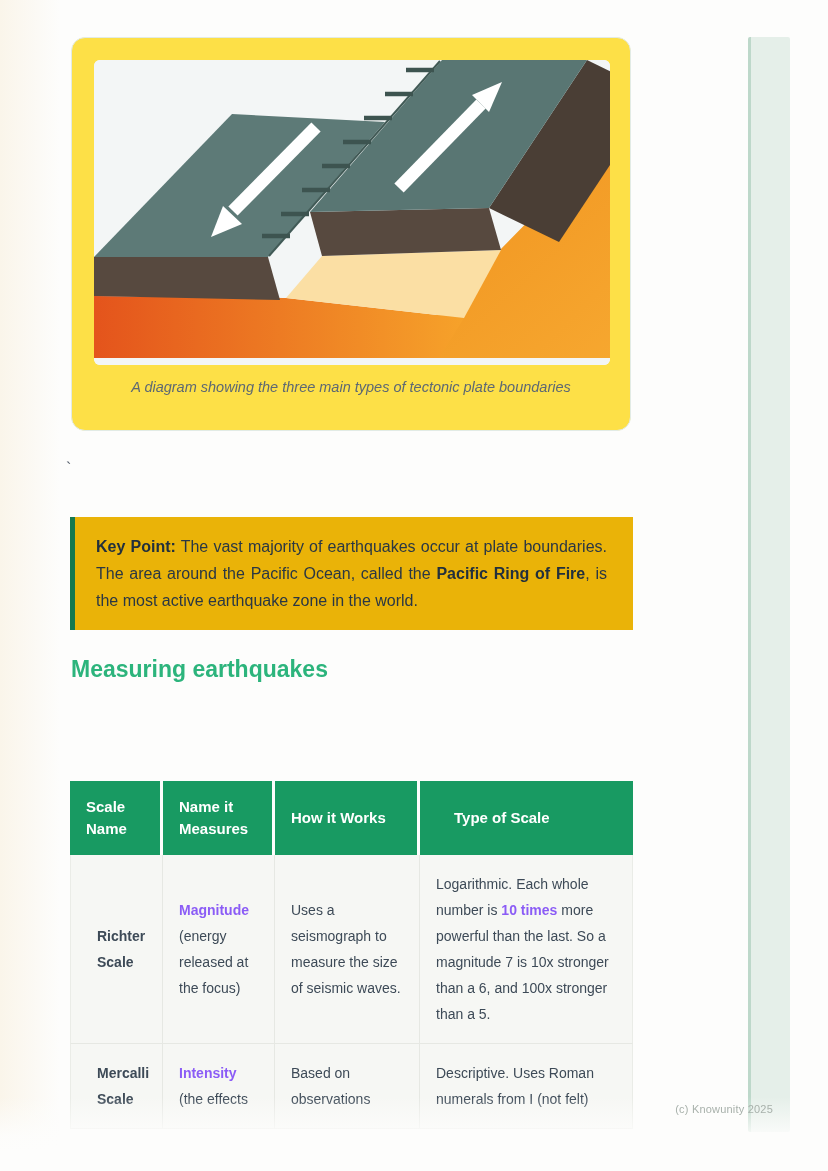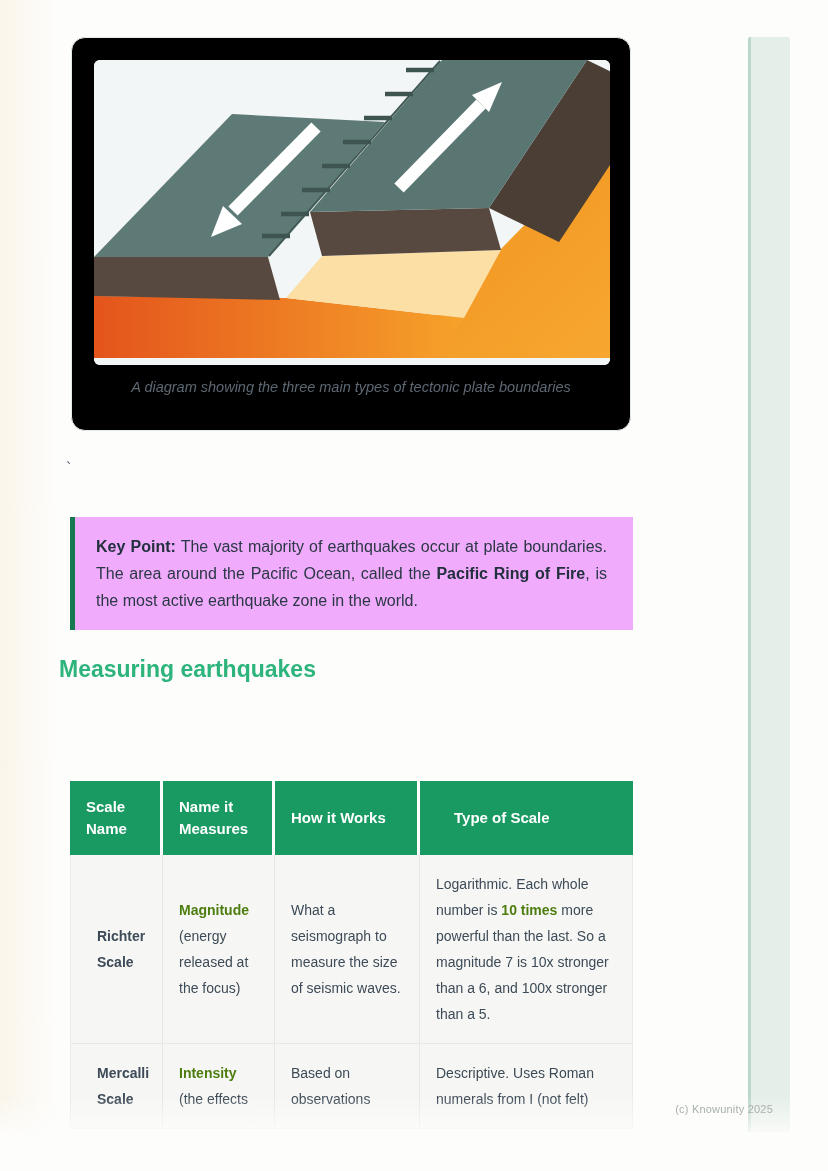--- a/index.html
+++ b/index.html
@@ -6,50 +6,50 @@
   body{
     width:828px;height:1171px;overflow:hidden;
     font-family:"Liberation Sans","DejaVu Sans",sans-serif;
     background:linear-gradient(to right,#faf5ea 0px,#fdfdfc 60px,#fdfdfc 100%);
   }
   #page{position:relative;width:828px;height:1171px;}
 
   
   .figure-card{
     position:absolute;left:71px;top:37px;width:560px;height:394px;
-    background:#000000;border:1px solid #e2ebe5;border-radius:14px;
+    background:#fde047;border:1px solid #e2ebe5;border-radius:14px;
     box-sizing:border-box;
   }
   .figure-image{
     position:absolute;left:22px;top:22px;width:516px;height:305px;
     background:#f3f6f6;border-radius:6px;overflow:hidden;
   }
   .figure-image svg{display:block;}
   .figure-caption{
     position:absolute;left:0;top:338px;width:100%;text-align:center;
     font-style:italic;font-size:14.5px;line-height:22px;color:#5d6873;
   }
 
   
   .stray-backtick{
     position:absolute;left:66px;top:460px;font-size:16px;color:#5b6470;
   }
 
   
   .keypoint{
     position:absolute;left:70px;top:517px;width:563px;box-sizing:border-box;
-    background:#f0abfc;border-left:5px solid #16794f;
+    background:#eab308;border-left:5px solid #16794f;
     padding:16px 26px 16px 21px;
     font-size:16px;line-height:27px;color:#2a3744;text-align:justify;
   }
   .keypoint b{color:#22303d;}
 
   
   .section-heading{
-    position:absolute;left:59px;top:653px;
+    position:absolute;left:71px;top:653px;
     font-size:23px;font-weight:700;color:#2cb47c;line-height:32px;
   }
   .section-intro{
     position:absolute;left:70px;top:694px;width:563px;
     font-size:16px;line-height:30px;color:#3a4653;text-align:justify;
   }
 
   
   .scales-table{
     position:absolute;left:70px;top:781px;width:563px;
@@ -61,21 +61,21 @@
     border-right:3px solid #fdfdfc;
   }
   .scales-table th:last-child{border-right:none;padding-left:34px;}
   .scales-table td{
     background:#f6f7f4;color:#3d4a57;font-size:14px;line-height:26px;
     vertical-align:middle;padding:16px;text-align:left;
     border-right:1px solid #e6e8e3;border-bottom:1px solid #e6e8e3;
   }
   .scales-table td:first-child{border-left:1px solid #eaece7;padding-left:26px;}
   .scales-table td:last-child{border-right:1px solid #eaece7;}
-  .scales-table td b, .scales-table td strong{color:#4d7c0f;font-weight:700;}
+  .scales-table td b, .scales-table td strong{color:#8b5cf6;font-weight:700;}
   .cell-name{font-weight:700;color:#26313e;}
 
   
   .scroll-track{
     position:absolute;left:748px;top:37px;width:42px;height:1095px;
     background:#e5efe9;border-left:3px solid #bdd8ca;border-radius:2px;
     box-sizing:border-box;z-index:4;
   }
 
   
@@ -173,21 +173,21 @@
         <th>Scale Name</th>
         <th>Name it Measures</th>
         <th>How it Works</th>
         <th>Type of Scale</th>
       </tr>
     </thead>
     <tbody>
       <tr>
         <td class="cell-name">Richter Scale</td>
         <td><strong>Magnitude</strong><span> (energy released at the focus)</span></td>
-        <td>What a seismograph to measure the size of seismic waves.</td>
+        <td>Uses a seismograph to measure the size of seismic waves.</td>
         <td><span>Logarithmic. Each whole number is </span><strong>10 times</strong><span> more powerful than the last. So a magnitude 7 is 10x stronger than a 6, and 100x stronger than a 5.</span></td>
       </tr>
       <tr>
         <td class="cell-name">Mercalli Scale</td>
         <td><strong>Intensity</strong><span> (the effects</span></td>
         <td>Based on observations</td>
         <td><span>Descriptive. Uses Roman numerals from I (not felt)</span><strong></strong><span></span></td>
       </tr>
     </tbody>
   </table>

